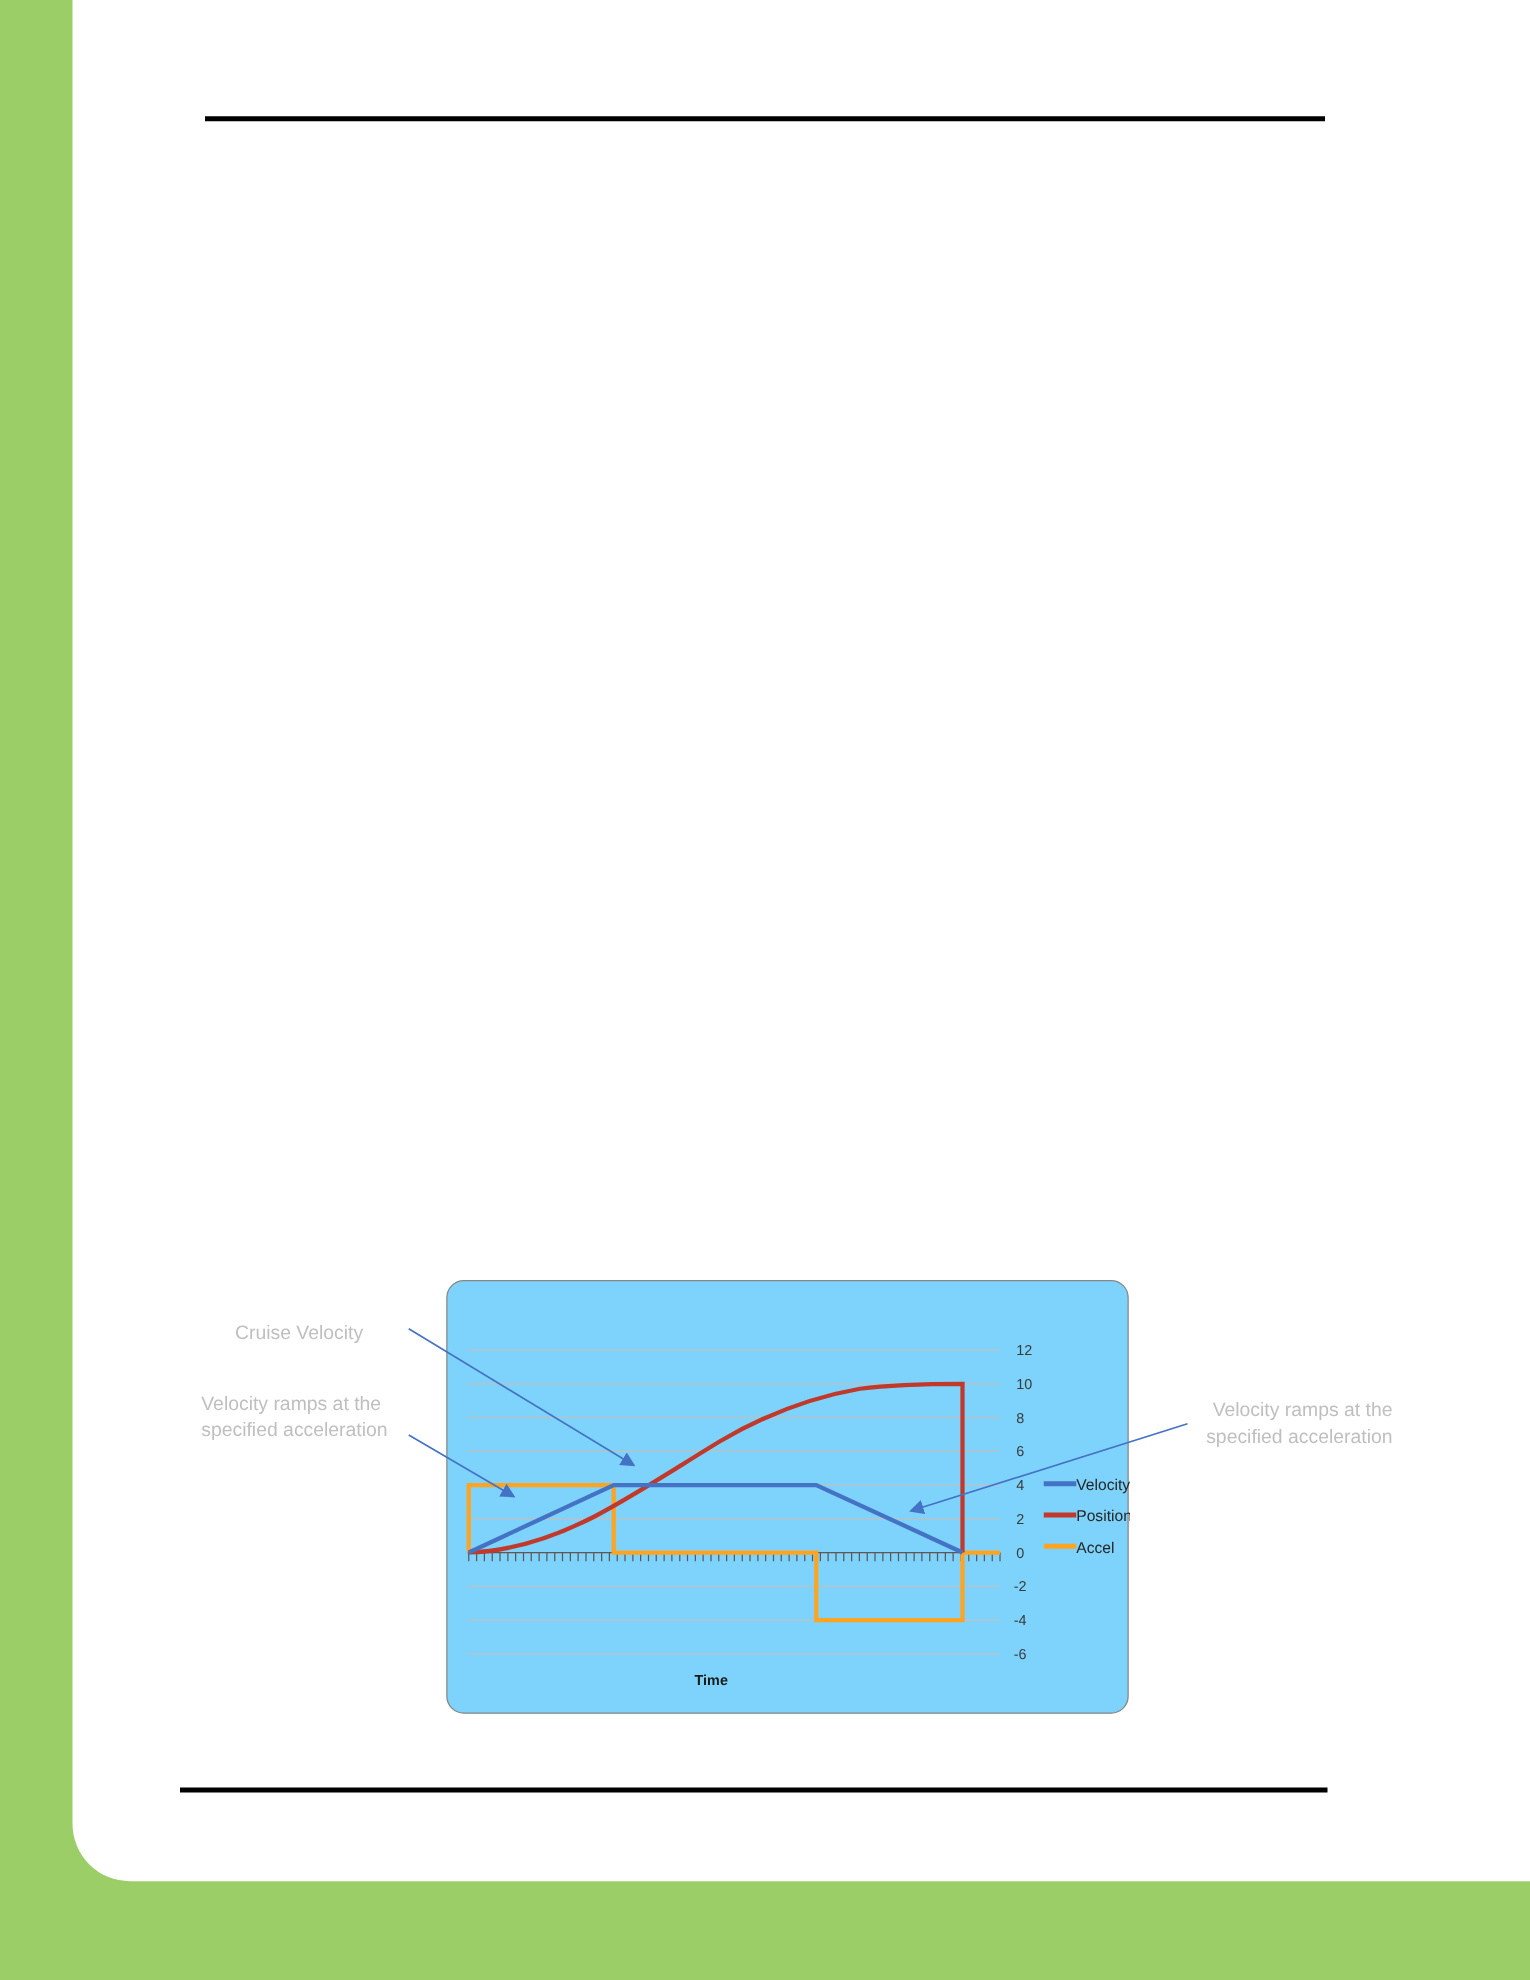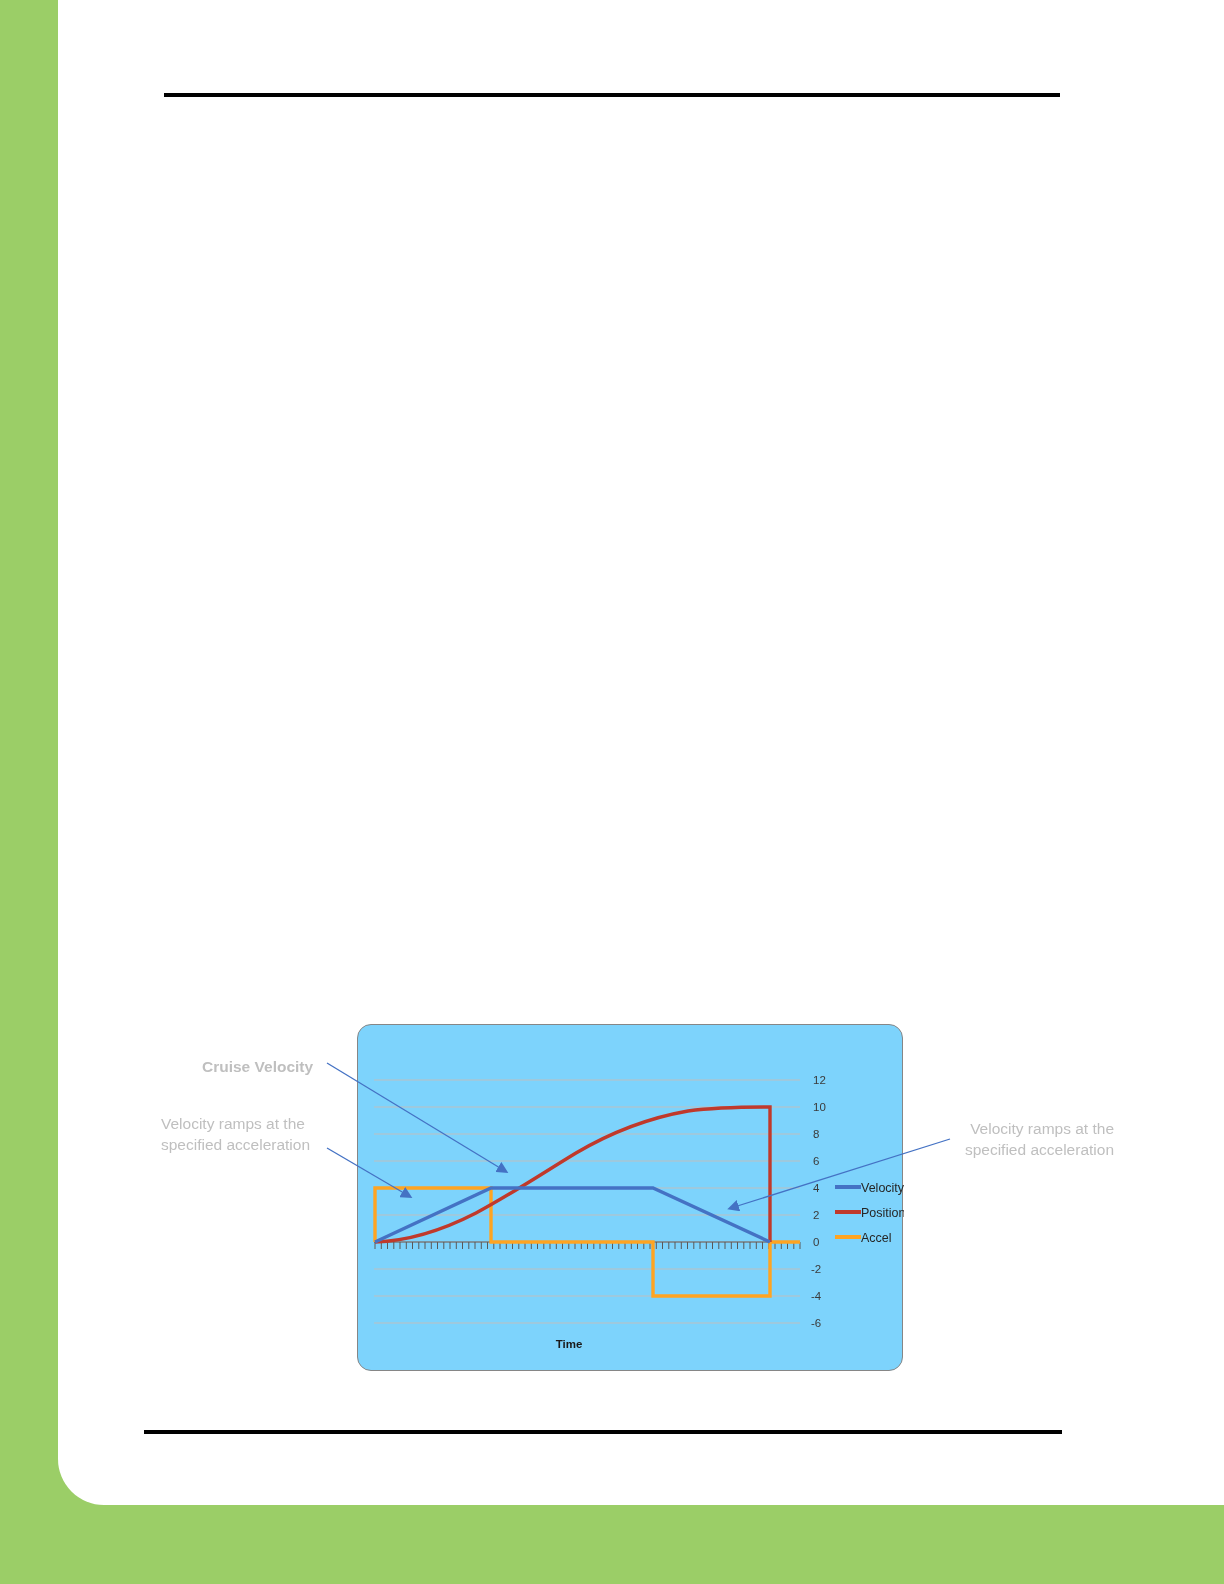--- a/index.html
+++ b/index.html
@@ -67,21 +67,21 @@
 
   
   .annot {
     position: absolute;
     color: #BFBFBF;
     font-size: 15.5px;
     line-height: 1.35;
     font-family: "Liberation Sans", sans-serif;
     white-space: pre-line;
   }
-  .annot-cruise { left: 202px; top: 1057px; font-weight: bold; }
+  .annot-cruise { left: 188px; top: 1057px; }
   .annot-left   { left: 161px; top: 1114px; }
   .annot-right  { left: 962px; top: 1119px; text-align: right; width: 152px;}
 
   .leader-svg {
     position: absolute;
     left: 0; top: 0;
     pointer-events: none;
   }
 
   

